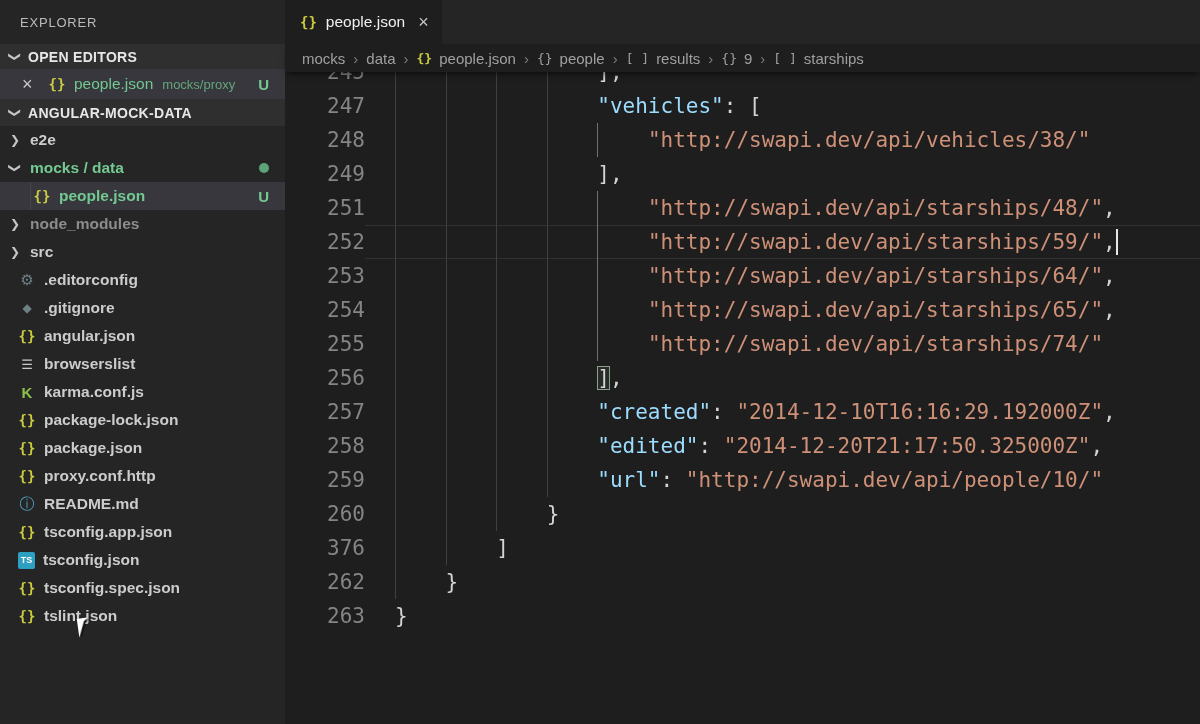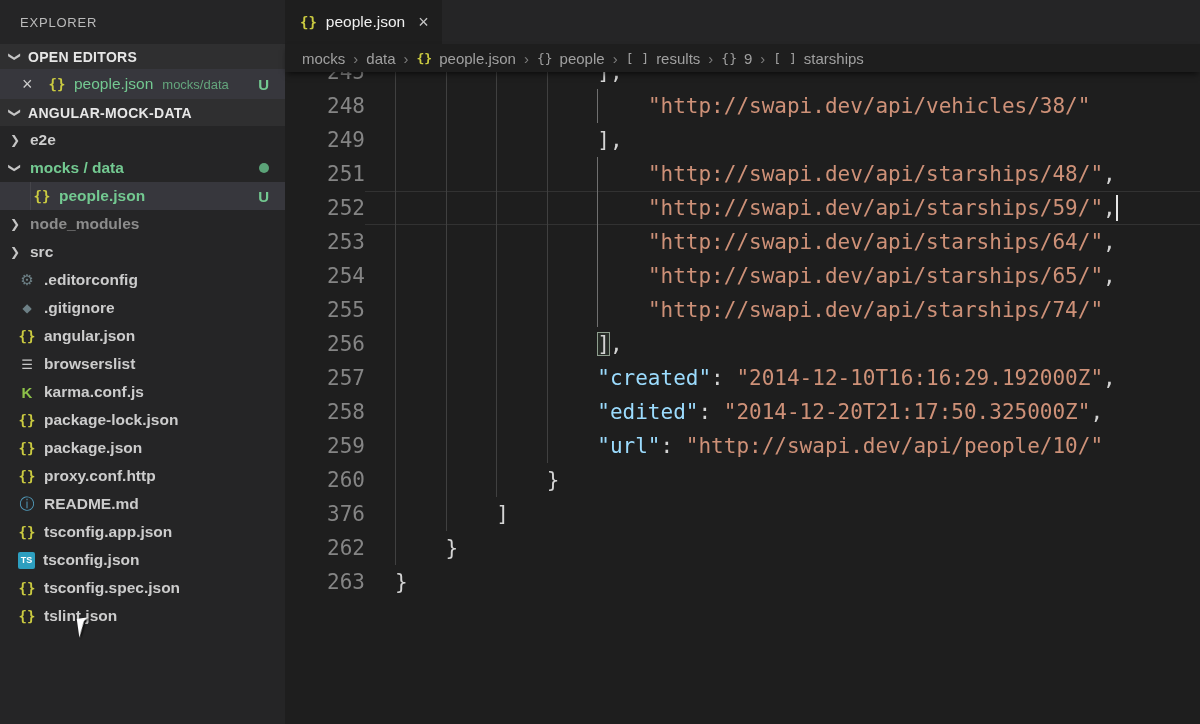--- a/index.html
+++ b/index.html
@@ -107,21 +107,21 @@
 
     <div class="sec-header">
       <span class="chev down">❯</span>
       <span>OPEN EDITORS</span>
     </div>
 
     <div class="oe-row">
       <span class="oe-close">×</span>
       <span class="ficon icon-json">{}</span>
       <span class="oe-name">people.json</span>
-      <span class="oe-desc">mocks/data</span>
+      <span class="oe-desc">mocks/proxy</span>
       <span class="oe-badge">U</span>
     </div>
 
     <div class="sec-header proj-header">
       <span class="chev down">❯</span>
       <span>ANGULAR-MOCK-DATA</span>
     </div>
 
     <div class="tree" id="tree">
         <div class="tree-row">
@@ -242,20 +242,24 @@
         <span class="crumb"><span class="cicon">[ ]</span><span>starships</span></span>
       </div>
 
     <div class="code-area">
       <div class="code-lines" id="code">
           <div class="code-row">
             <div class="gutter">245</div>
             <div class="lc"><i class="g" style="left: calc(0ch + 30px);"></i><i class="g" style="left: calc(4ch + 30px);"></i><i class="g" style="left: calc(8ch + 30px);"></i><i class="g" style="left: calc(12ch + 30px);"></i><span class="tk-p">                ],</span></div>
           </div>
           <div class="code-row">
+            <div class="gutter">247</div>
+            <div class="lc"><i class="g" style="left: calc(0ch + 30px);"></i><i class="g" style="left: calc(4ch + 30px);"></i><i class="g" style="left: calc(8ch + 30px);"></i><i class="g" style="left: calc(12ch + 30px);"></i><span class="tk-p">                </span><span class="tk-k">"vehicles"</span><span class="tk-p">: [</span></div>
+          </div>
+          <div class="code-row">
             <div class="gutter">248</div>
             <div class="lc"><i class="g" style="left: calc(0ch + 30px);"></i><i class="g" style="left: calc(4ch + 30px);"></i><i class="g" style="left: calc(8ch + 30px);"></i><i class="g" style="left: calc(12ch + 30px);"></i><i class="g ga" style="left: calc(16ch + 30px);"></i><span class="tk-p">                    </span><span class="tk-s">"</span><span class="tk-u">http://swapi.dev/api/vehicles/38/</span><span class="tk-s">"</span></div>
           </div>
           <div class="code-row">
             <div class="gutter">249</div>
             <div class="lc"><i class="g" style="left: calc(0ch + 30px);"></i><i class="g" style="left: calc(4ch + 30px);"></i><i class="g" style="left: calc(8ch + 30px);"></i><i class="g" style="left: calc(12ch + 30px);"></i><span class="tk-p">                ],</span></div>
           </div>
           <div class="code-row">
             <div class="gutter">251</div>
             <div class="lc"><i class="g" style="left: calc(0ch + 30px);"></i><i class="g" style="left: calc(4ch + 30px);"></i><i class="g" style="left: calc(8ch + 30px);"></i><i class="g" style="left: calc(12ch + 30px);"></i><i class="g ga" style="left: calc(16ch + 30px);"></i><span class="tk-p">                    </span><span class="tk-s">"</span><span class="tk-u">http://swapi.dev/api/starships/48/</span><span class="tk-s">"</span><span class="tk-p">,</span></div>

